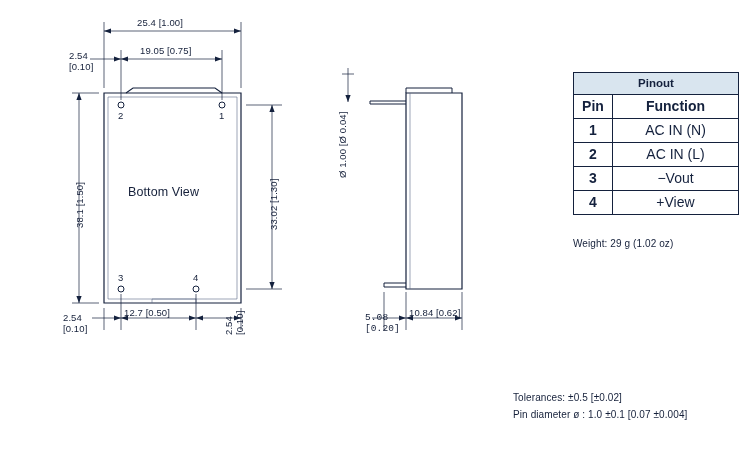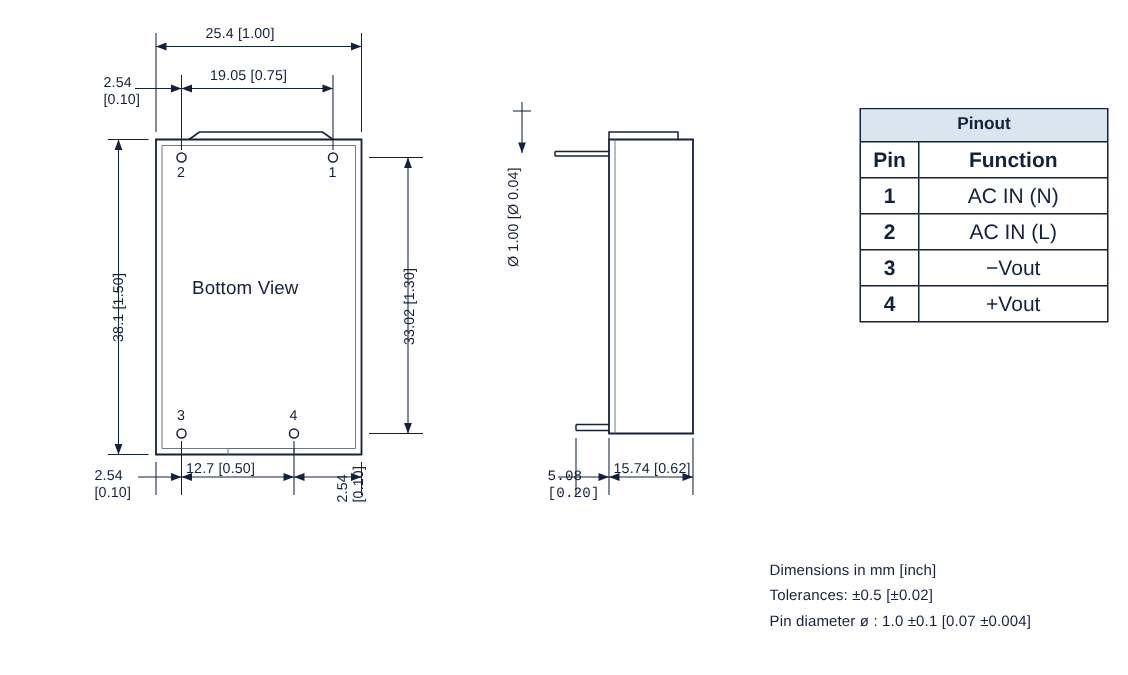--- a/index.html
+++ b/index.html
@@ -235,21 +235,21 @@
 
   <div class="lbl" style="left:63px; top:312px;">2.54
 [0.10]</div>
   <div class="lbl" style="left:124px; top:307px;">12.7 [0.50]</div>
   <div class="lbl vert" style="left:223px; top:335px;">2.54
 [0.10]</div>
 
   <div class="lbl vert" style="left:337px; top:178px;">Ø 1.00 [Ø 0.04]</div>
   <div class="lbl" style="left:365px; top:312px;font-family:Liberation Mono, monospace;">5.08
 [0.20]</div>
-  <div class="lbl" style="left:409px; top:307px;">15.74 [0.62]</div>
+  <div class="lbl" style="left:409px; top:307px;">10.84 [0.62]</div>
 
   <div class="pinout">
     <table>
       <thead>
         <tr class="title-row">
           <th colspan="2">Pinout</th>
         </tr>
         <tr class="head-row">
           <th class="pin-col">Pin</th>
           <th>Function</th>
@@ -263,24 +263,24 @@
         <tr>
           <td class="pin-col">2</td>
           <td>AC IN (L)</td>
         </tr>
         <tr>
           <td class="pin-col">3</td>
           <td>−Vout</td>
         </tr>
         <tr>
           <td class="pin-col">4</td>
-          <td>+Vout</td>
+          <td>+View</td>
         </tr>
       </tbody>
     </table>
   </div>
 
-
-  <div class="lbl note" style="left:513px; top:373px;">Dimensions in mm [inch]</div>
+  <div class="lbl note" style="left:573px; top:236px;">Weight: 29 g (1.02 oz)</div>
+
   <div class="lbl note" style="left:513px; top:390px;">Tolerances: ±0.5 [±0.02]</div>
   <div class="lbl note" style="left:513px; top:407px;">Pin diameter ø : 1.0 ±0.1 [0.07 ±0.004]</div>
 
 </div>
 
 </body></html>

